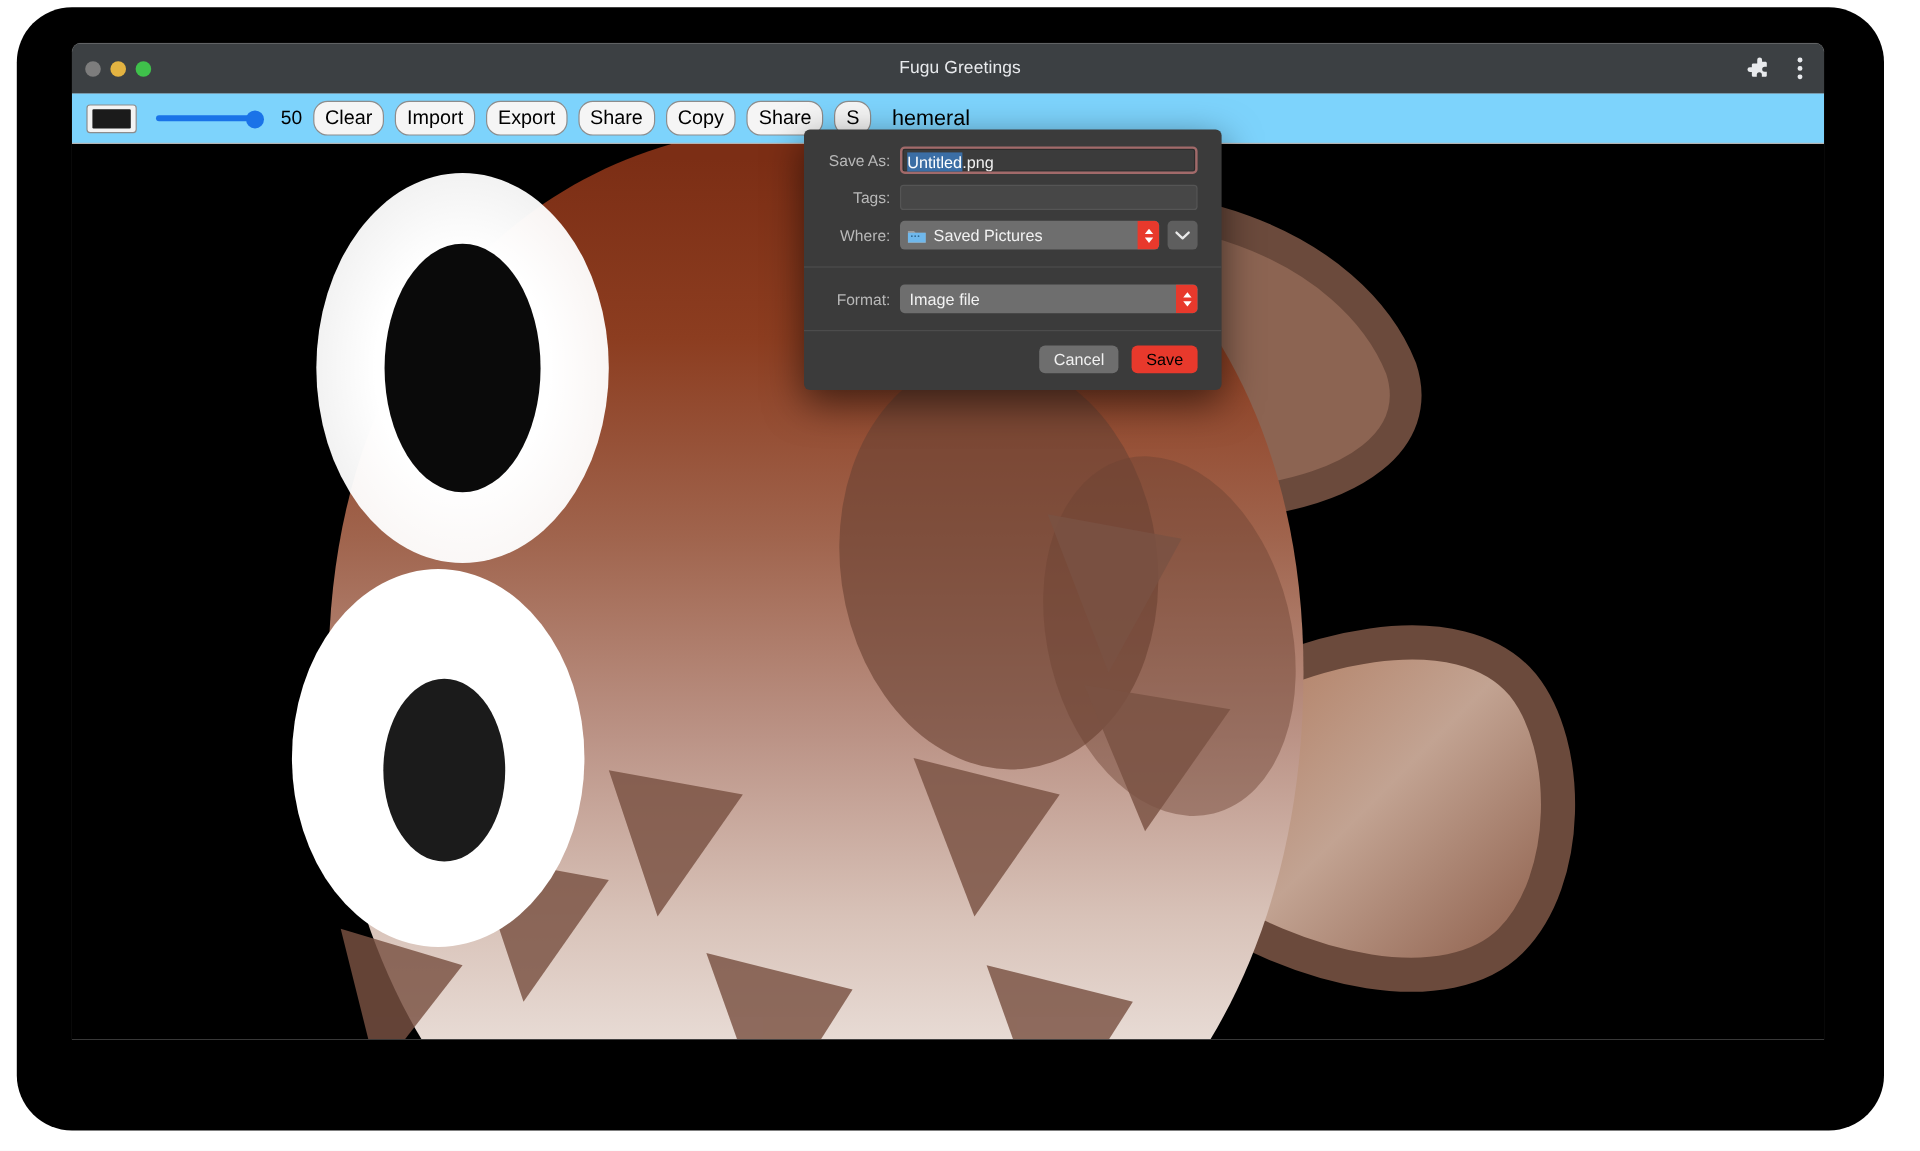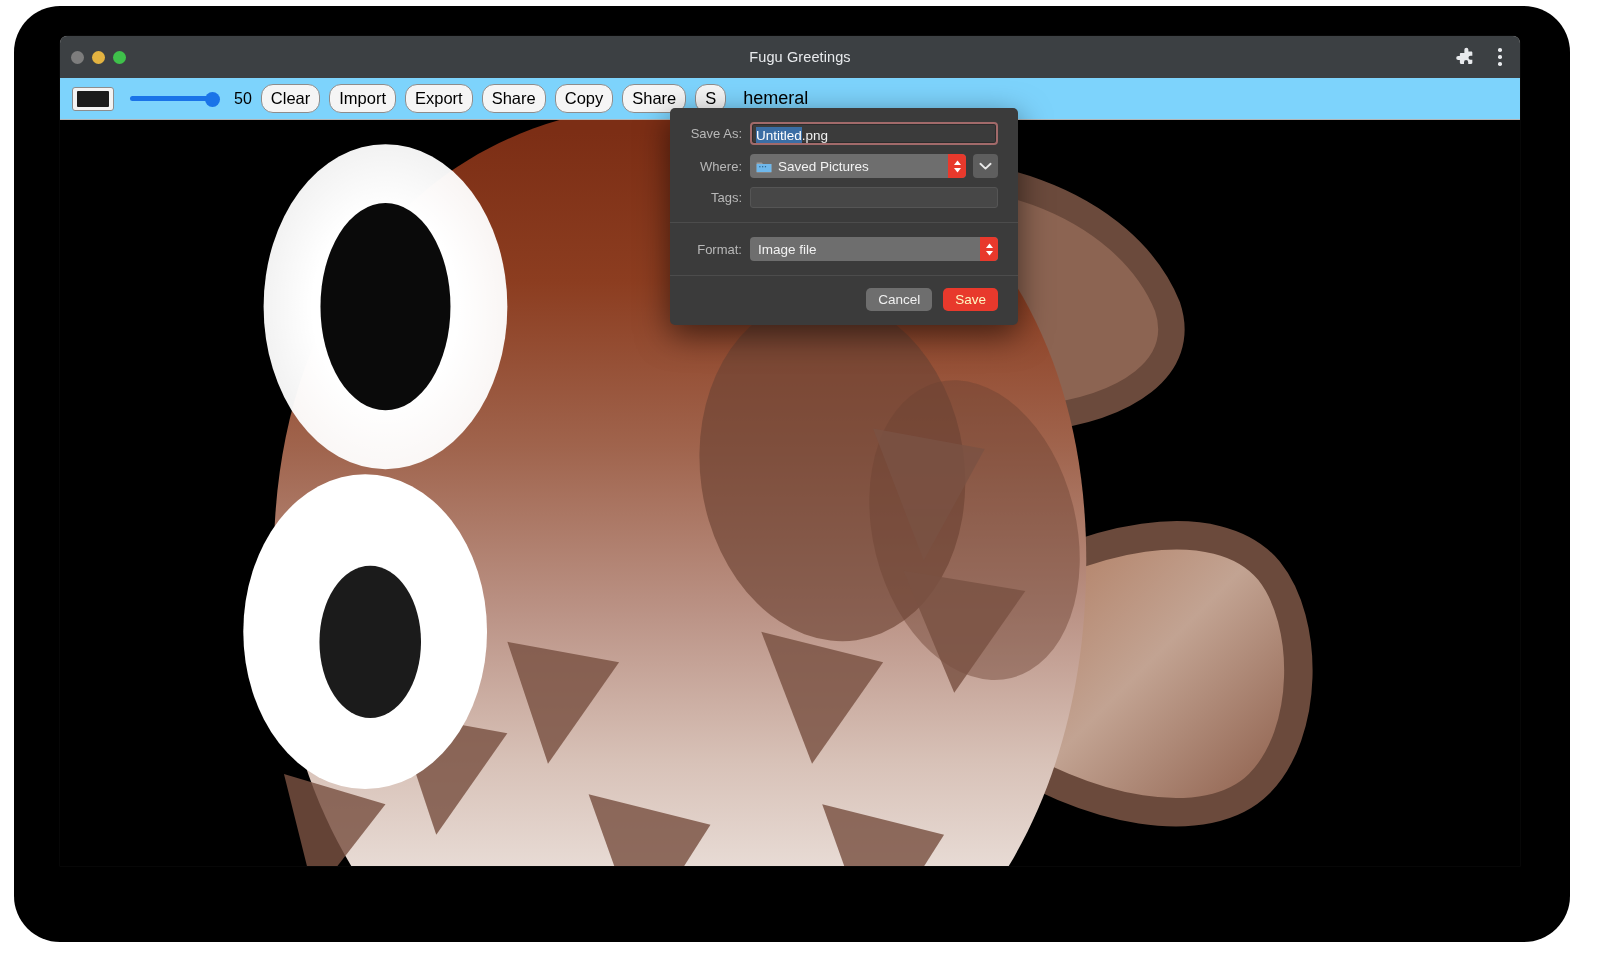--- a/index.html
+++ b/index.html
@@ -307,21 +307,21 @@
   .dlg-btn {
     border: none;
     border-radius: 5px;
     font-size: 13.5px;
     font-family: "Liberation Sans", sans-serif;
     height: 23px;
     padding: 0 12px;
     cursor: default;
   }
   #cancel-button { background: #6e6e6e; color: #f0f0f0; }
-  #save-button { background: #e8392c; color: #fef9c3; }
+  #save-button { background: #e8392c; color: #000000; }
 </style>
 </head>
 <body>
 
 <div id="screen">
 
   <div id="device-frame"></div>
 
   <div id="browser-window">
 
@@ -442,20 +442,25 @@
 
     <div id="save-dialog">
 
       <div class="dlg-section">
 
         <div class="field-row">
           <span class="field-label">Save As:</span>
           <div id="saveas-field">
             <span id="saveas-text"><span class="sel">Untitled</span><span>.png</span></span>
           </div>
+        </div>
+
+        <div class="field-row">
+          <span class="field-label">Tags:</span>
+          <input id="tags-field" type="text" placeholder="" style="">
         </div>
 
         <div class="field-row">
           <span class="field-label">Where:</span>
           <div id="where-control">
             <div id="where-popup">
               <svg class="folder-icon" viewBox="0 0 16 13" aria-hidden="true">
                 <path d="M0.6 2.6h5.1l1.3 1.4h8.4v8.4H0.6z" fill="#9c9c9c"></path>
                 <path d="M0.6 3.9h14.8v8.1H0.6z" fill="#6fb8ec"></path>
                 <g fill="#1d4f73">
@@ -475,25 +480,20 @@
               </span>
             </div>
             <div id="where-expand">
               <svg width="13" height="9" viewBox="0 0 13 9">
                 <path d="M1.4 1.8 L6.5 6.6 L11.6 1.8" fill="none" stroke="#e9e9e9" stroke-width="1.9" stroke-linecap="round" stroke-linejoin="round"></path>
               </svg>
             </div>
           </div>
         </div>
 
-        <div class="field-row">
-          <span class="field-label">Tags:</span>
-          <input id="tags-field" type="text" placeholder="" style="">
-        </div>
-
       </div>
 
       <div class="dlg-sep"></div>
 
       <div class="dlg-section">
         <div class="field-row">
           <span class="field-label">Format:</span>
           <div id="format-popup">
             <span id="format-text">Image file</span>
             <span class="stepper">

